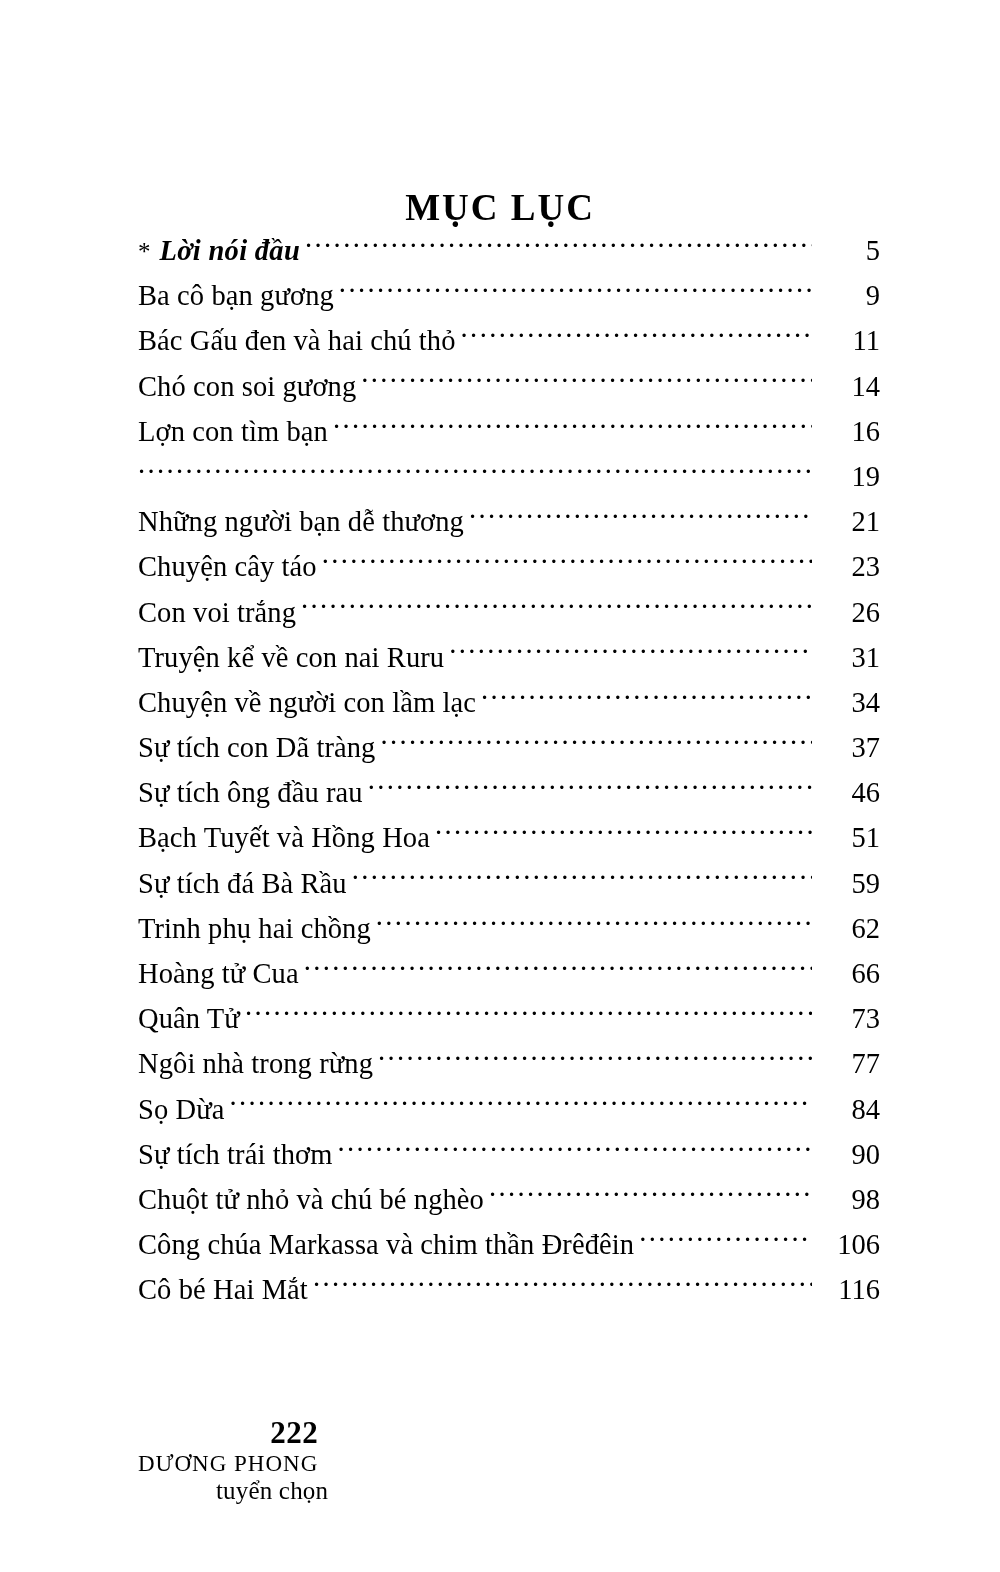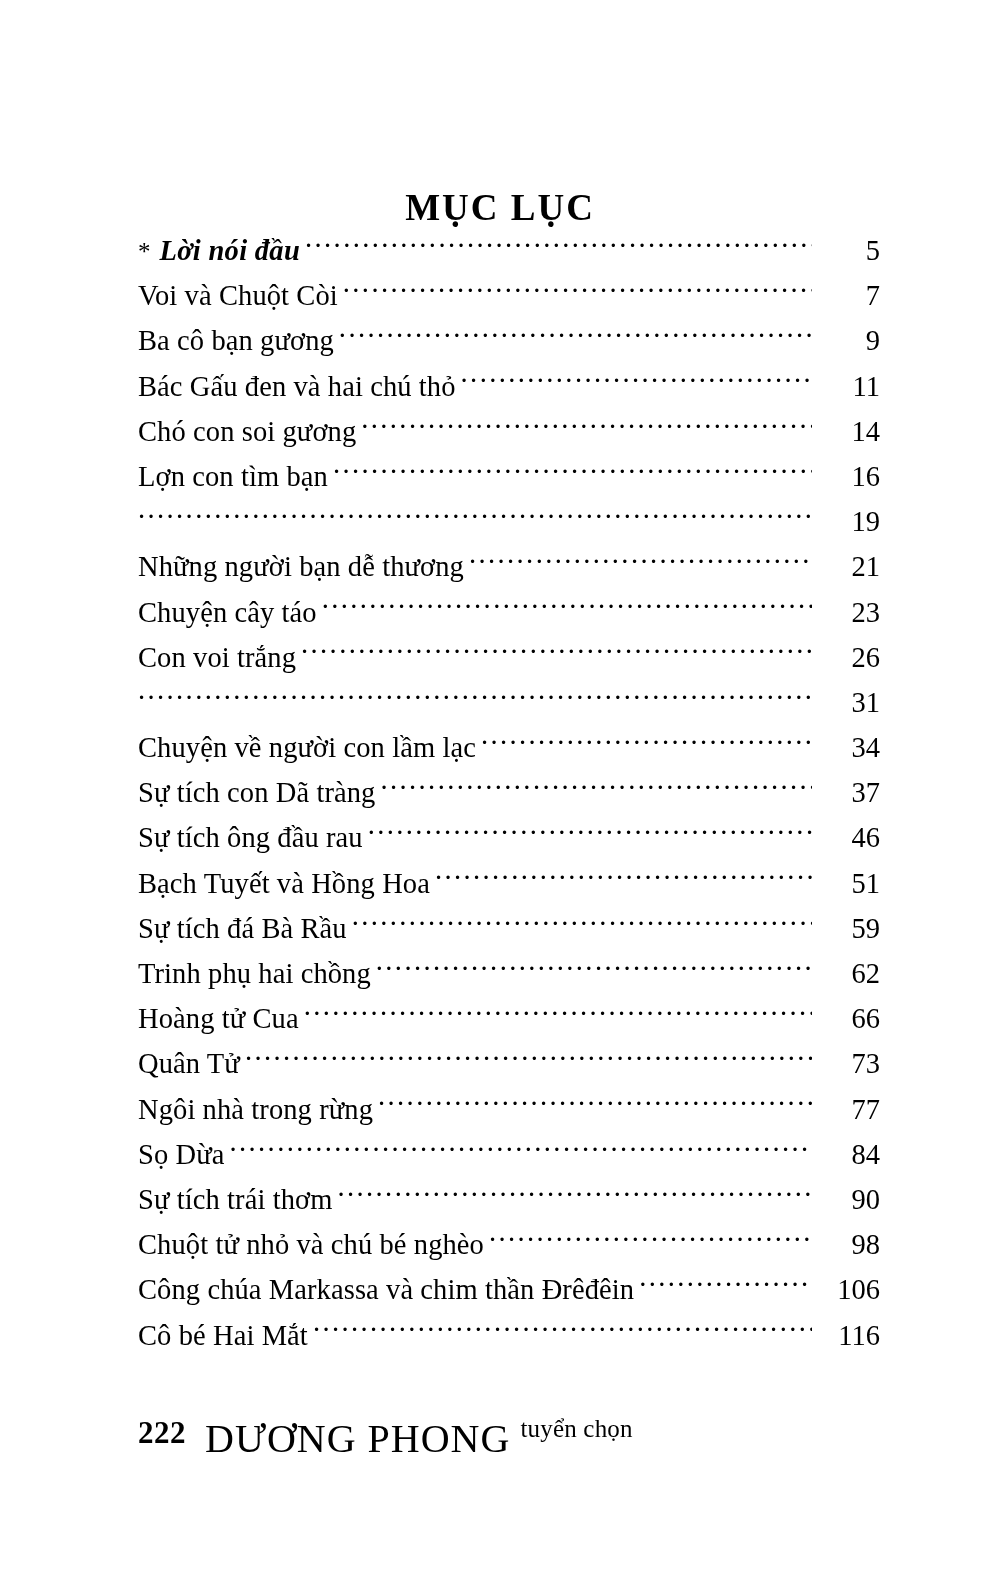--- a/index.html
+++ b/index.html
@@ -101,35 +101,35 @@
     font-size: 28.5px;
   }
 
   
   .footer {
     position: absolute;
     top: 1415px;
     left: 138px;
     white-space: nowrap;
     display: flex;
-    align-items: flex-start;
+    align-items: flex-end;
+    flex-direction: column;
   }
 
   .footer-pagenum {
     font-size: 31px;
     font-weight: bold;
     padding-right: 10px;
     letter-spacing: 0.5px;
   }
 
   .footer-author {
-    font-size: 40px;
+    font-size: 23px;
     letter-spacing: 1.0px;
     padding-right: 10px;
-    margin-left: 9px;
   }
 
   .footer-role {
     font-size: 25px;
     letter-spacing: 0.2px;
   }
 </style>
 </head>
 <body>
 
@@ -138,25 +138,20 @@
   <div class="toc-title">MỤC LỤC</div>
 
   <div class="toc-list">
       <div class="toc-row italic">
         <span class="toc-star">*</span>
         <span class="toc-label">Lời nói đầu</span>
         <span class="toc-leader"></span>
         <span class="toc-page">5</span>
       </div>
       <div class="toc-row">
-        <span class="toc-label">Voi và Chuột Còi</span>
-        <span class="toc-leader"></span>
-        <span class="toc-page">7</span>
-      </div>
-      <div class="toc-row">
         <span class="toc-label">Ba cô bạn gương</span>
         <span class="toc-leader"></span>
         <span class="toc-page">9</span>
       </div>
       <div class="toc-row">
         <span class="toc-label">Bác Gấu đen và hai chú thỏ</span>
         <span class="toc-leader"></span>
         <span class="toc-page">11</span>
       </div>
       <div class="toc-row">
@@ -182,20 +177,21 @@
         <span class="toc-label">Chuyện cây táo</span>
         <span class="toc-leader"></span>
         <span class="toc-page">23</span>
       </div>
       <div class="toc-row">
         <span class="toc-label">Con voi trắng</span>
         <span class="toc-leader"></span>
         <span class="toc-page">26</span>
       </div>
       <div class="toc-row">
+        <span class="toc-label">Truyện kể về con nai Ruru</span>
         <span class="toc-leader"></span>
         <span class="toc-page">31</span>
       </div>
       <div class="toc-row">
         <span class="toc-label">Chuyện về người con lầm lạc</span>
         <span class="toc-leader"></span>
         <span class="toc-page">34</span>
       </div>
       <div class="toc-row">
         <span class="toc-label">Sự tích con Dã tràng</span>

